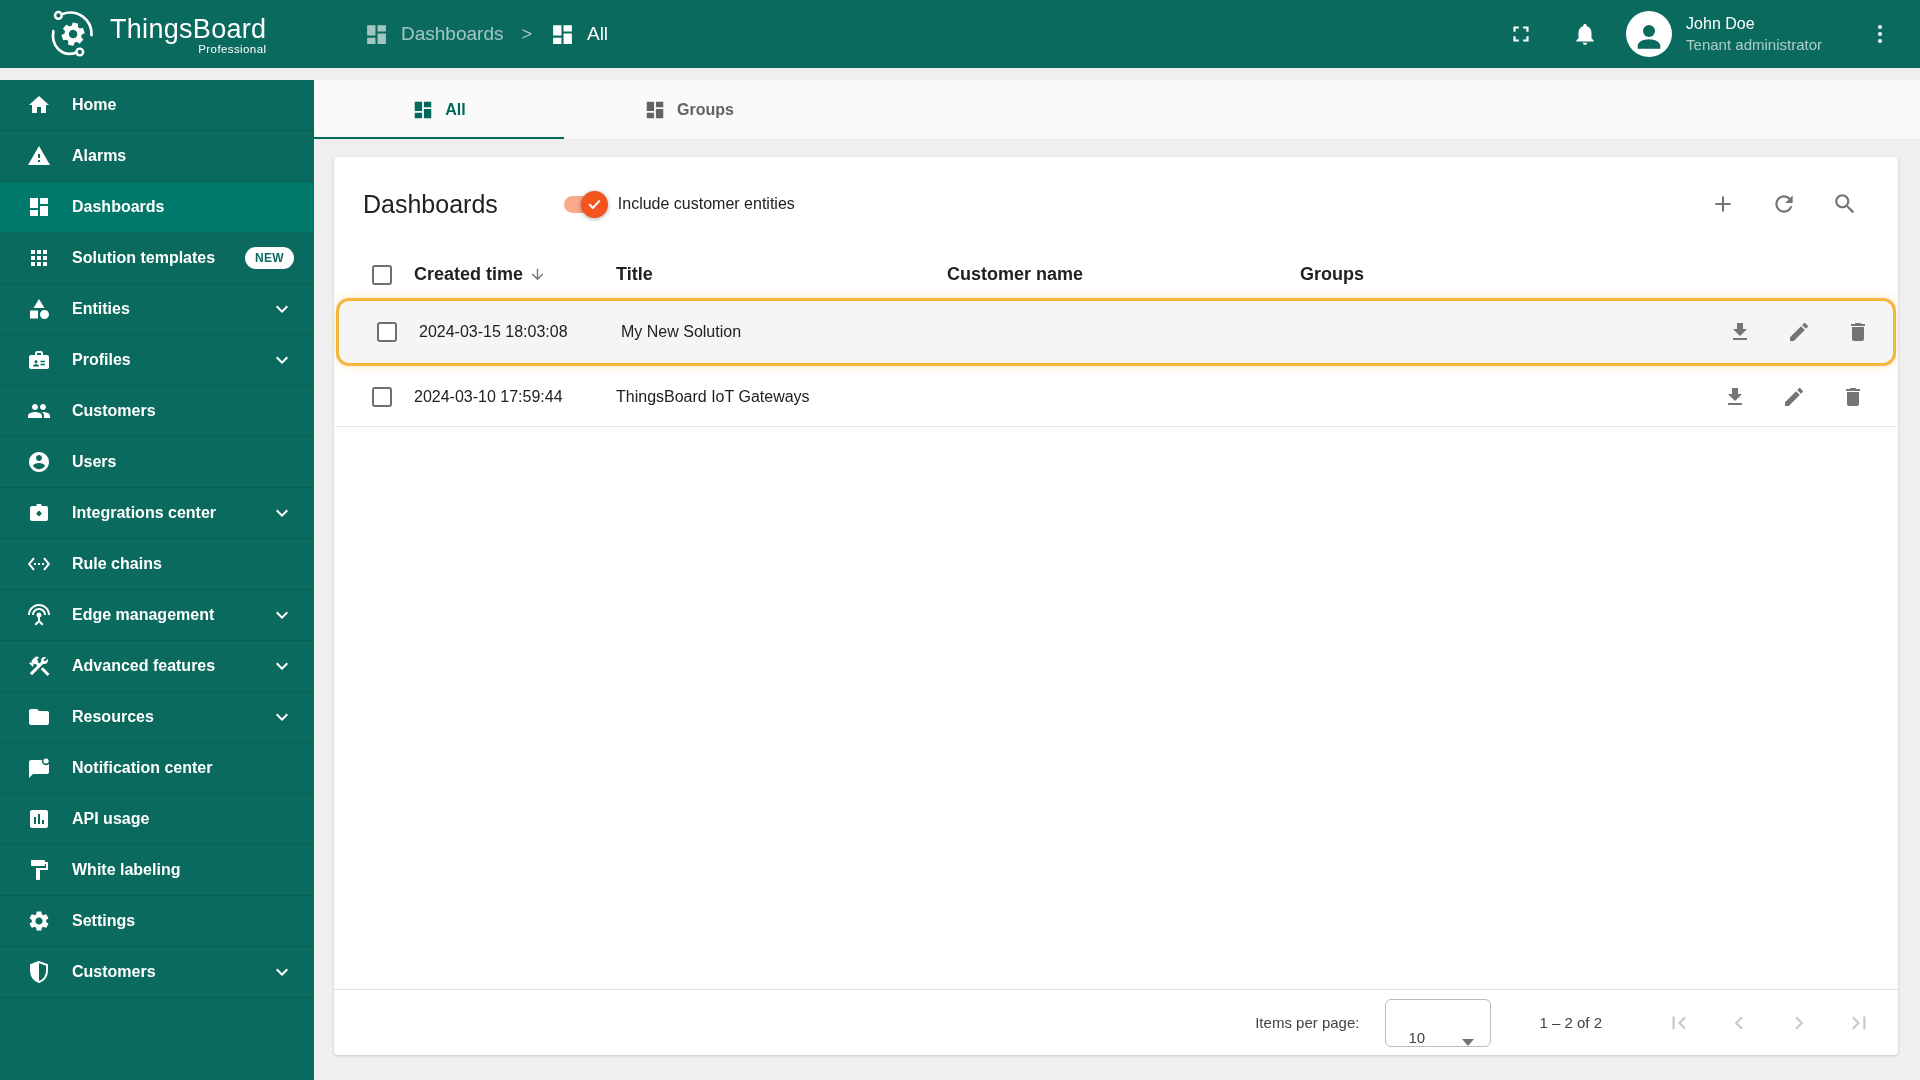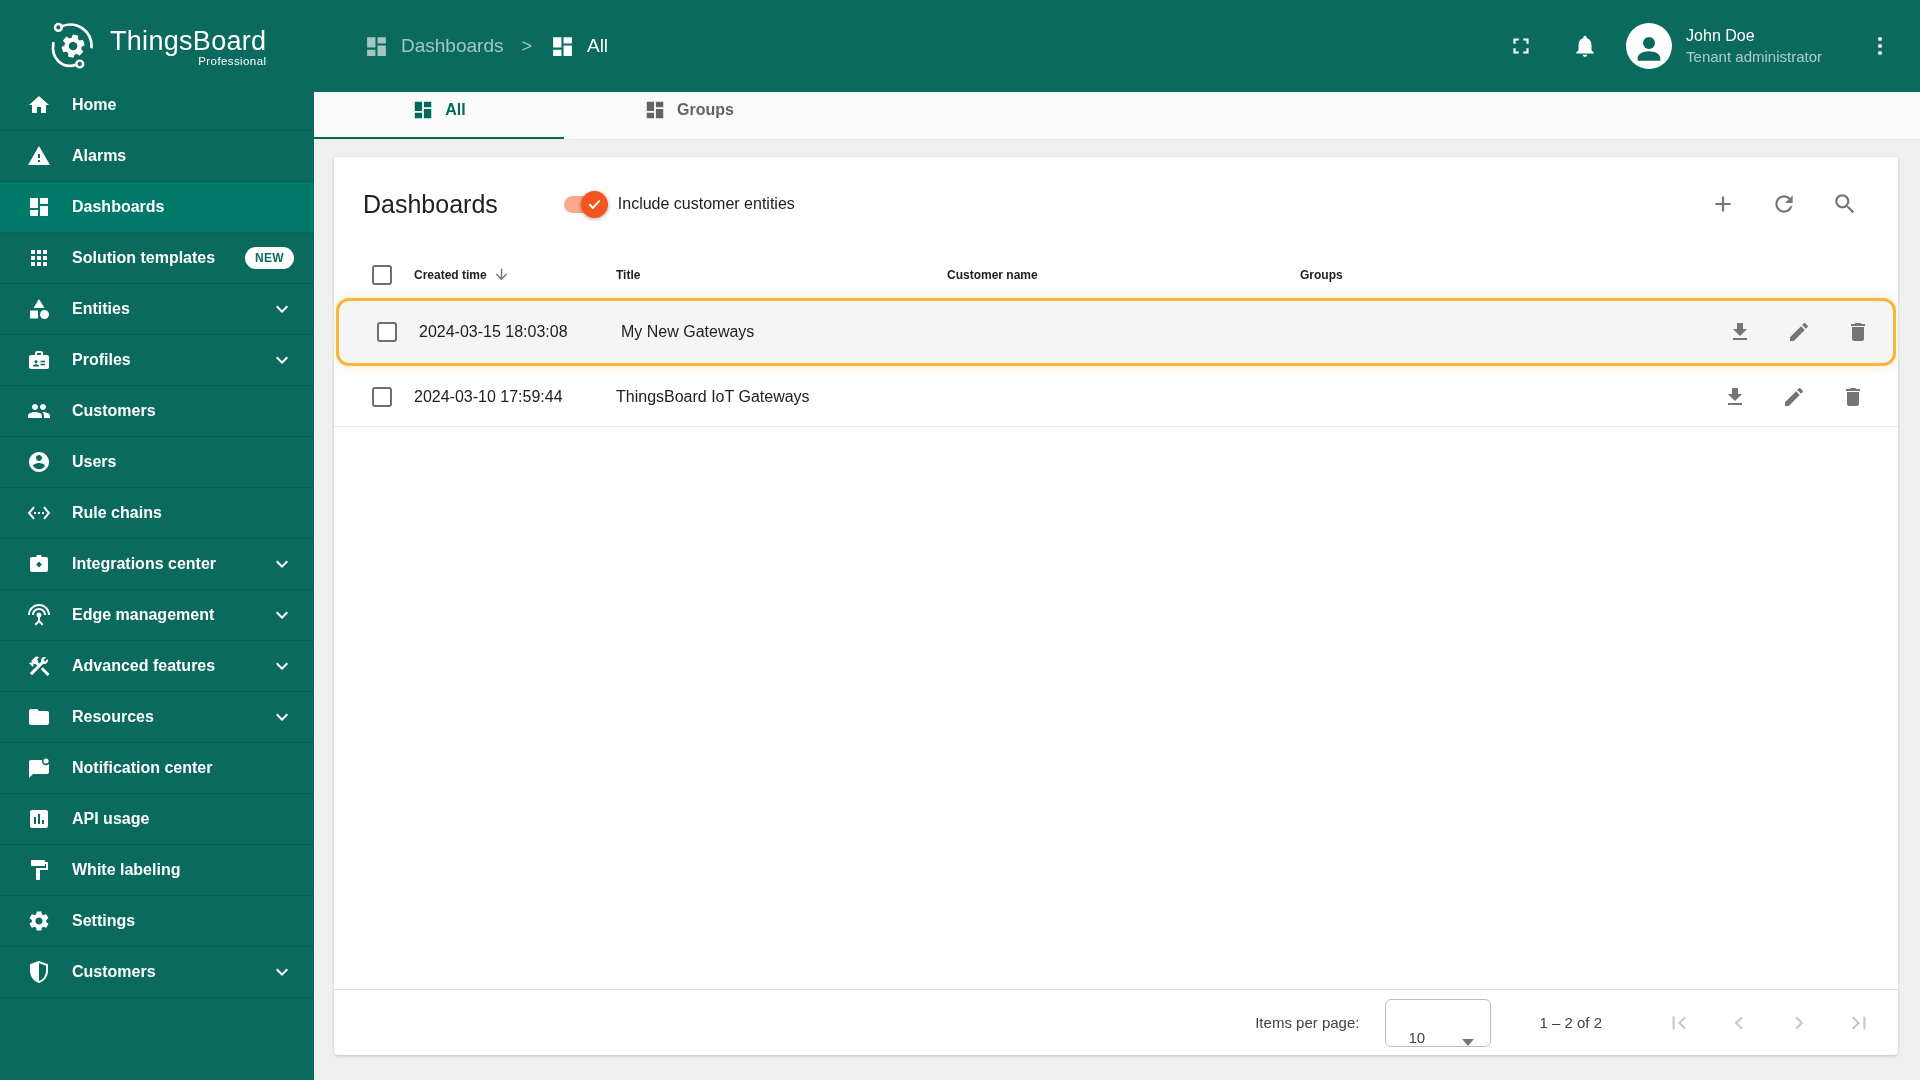--- a/index.html
+++ b/index.html
@@ -6,21 +6,21 @@
   html,body { margin:0; padding:0; }
   body {
     width:1920px; height:1080px; overflow:hidden;
     font-family:"Liberation Sans", sans-serif;
     background:#EFEFEF; color:#212121;
   }
   .screen { position:relative; width:1920px; height:1080px; }
 
   
   .topbar {
-    position:absolute; top:0; left:0; width:1920px; height:92px;
+    position:absolute; top:0; left:0; width:1920px; height:68px;
     background:#0B6A5E; display:flex; align-items:center; z-index:20;
   }
   .logo-area { width:314px; height:80px; display:flex; align-items:center; padding-left:46px; flex-shrink:0; }
   .logo-glyph { width:54px; height:54px; margin-right:10px; }
   .logo-text { display:flex; flex-direction:column; }
   .logo-title { color:#fff; font-size:27px; letter-spacing:.3px; line-height:30px; }
   .logo-sub { color:#fff; font-size:11.5px; letter-spacing:.4px; text-align:right; margin-top:-1px; }
 
   .breadcrumb { display:flex; align-items:center; margin-left:50px; font-size:19px; }
   .crumb { display:flex; align-items:center; gap:12px; cursor:pointer; }
@@ -82,21 +82,21 @@
     background:#F4541D; box-shadow:0 1px 4px rgba(0,0,0,0.35);
     display:flex; align-items:center; justify-content:center;
   }
   .knob svg { width:15px; height:15px; }
   .toggle-label { margin-left:14px; font-size:16px; color:#212121; }
   .header-actions { margin-left:auto; display:flex; gap:35px; }
   .header-actions .iconbtn { color:#757575; }
 
   
   .grid-row { display:grid; grid-template-columns:80px 202px 331px 353px 414px 184px; align-items:center; }
-  .thead { height:47px; font-size:12px; font-weight:700; color:#212121; flex-shrink:0; }
+  .thead { height:47px; font-size:18px; font-weight:700; color:#212121; flex-shrink:0; }
   .th-sort { display:flex; align-items:center; gap:6px; }
   .sort-ico { width:17px; height:17px; color:#757575; }
   .sort-ico svg { width:100%; height:100%; }
   .cell-check { display:flex; justify-content:flex-end; padding-right:22px; }
   .checkbox { width:20px; height:20px; border:2px solid #6F6F6F; border-radius:3px; background:#fff; cursor:pointer; }
   .trow { height:60px; font-size:16px; color:#212121; border-bottom:1px solid #E9E9E9; flex-shrink:0; cursor:pointer; }
   .trow.highlighted {
     height:62px; margin:3px 5px 4px 5px; border-bottom:none; border-radius:10px;
     background:#F5F5F5;
     box-shadow:0 0 0 3px #F4B63D, 0 0 10px 2px rgba(244,182,61,0.45);
@@ -260,38 +260,38 @@
     </div>
 
     <div class="nav-item">
       <span class="nico"><svg viewBox="0 0 24 24" fill="currentColor">
             <path d="M12 2C6.48 2 2 6.48 2 12s4.48 10 10 10 10-4.48 10-10S17.52 2 12 2zm0 3c1.66 0 3 1.34 3 3s-1.34 3-3 3-3-1.34-3-3 1.34-3 3-3zm0 14.2c-2.5 0-4.71-1.28-6-3.22.03-1.99 4-3.08 6-3.08 1.99 0 5.97 1.09 6 3.08-1.29 1.94-3.5 3.22-6 3.22z"></path>
           </svg></span>
       <span class="nav-label">Users</span>
     </div>
 
     <div class="nav-item">
-      <span class="nico"><svg viewBox="0 0 24 24" fill="currentColor">
-            <path d="M7.77 6.76 6.23 5.48.82 12l5.41 6.52 1.54-1.28L3.42 12l4.35-5.24zM7 13h2v-2H7v2zm10-2h-2v2h2v-2zm-6 2h2v-2h-2v2zm6.77-7.52-1.54 1.28L20.58 12l-4.35 5.24 1.54 1.28L23.18 12l-5.41-6.52z"></path>
-          </svg></span>
-      <span class="nav-label">Rule chains</span>
-    </div>
-
-    <div class="nav-item">
       <span class="nico">
         <svg viewBox="0 0 24 24">
             <rect x="3" y="5" width="18" height="15" rx="2" fill="currentColor"></rect>
             <rect x="9.5" y="3" width="5" height="4" rx="1" fill="currentColor"></rect>
             <rect x="9.9" y="10.4" width="4.2" height="4.2" rx="0.8" transform="rotate(45 12 12.5)" fill="#0B6A5E"></rect>
           </svg>
       </span>
       <span class="nav-label">Integrations center</span>
       <span class="chev"><svg viewBox="0 0 24 24" fill="currentColor">
             <path d="M7.41 8.59 12 13.17l4.59-4.58L18 10l-6 6-6-6 1.41-1.41z"></path>
           </svg></span>
+    </div>
+
+    <div class="nav-item">
+      <span class="nico"><svg viewBox="0 0 24 24" fill="currentColor">
+            <path d="M7.77 6.76 6.23 5.48.82 12l5.41 6.52 1.54-1.28L3.42 12l4.35-5.24zM7 13h2v-2H7v2zm10-2h-2v2h2v-2zm-6 2h2v-2h-2v2zm6.77-7.52-1.54 1.28L20.58 12l-4.35 5.24 1.54 1.28L23.18 12l-5.41-6.52z"></path>
+          </svg></span>
+      <span class="nav-label">Rule chains</span>
     </div>
 
     <div class="nav-item">
       <span class="nico"><svg viewBox="0 0 24 24" fill="currentColor">
             <path d="M12 5c-3.87 0-7 3.13-7 7h2c0-2.76 2.24-5 5-5s5 2.24 5 5h2c0-3.87-3.13-7-7-7zm1 9.29c.88-.39 1.5-1.26 1.5-2.29 0-1.38-1.12-2.5-2.5-2.5S9.5 10.62 9.5 12c0 1.02.62 1.9 1.5 2.29v3.3L7.59 21 9 22.41l3-3 3 3L16.41 21 13 17.59v-3.3zM12 1C5.93 1 1 5.93 1 12h2c0-4.97 4.03-9 9-9s9 4.03 9 9h2c0-6.07-4.93-11-11-11z"></path>
           </svg></span>
       <span class="nav-label">Edge management</span>
       <span class="chev"><svg viewBox="0 0 24 24" fill="currentColor">
             <path d="M7.41 8.59 12 13.17l4.59-4.58L18 10l-6 6-6-6 1.41-1.41z"></path>
           </svg></span>
@@ -442,21 +442,21 @@
           <span>Customer name</span>
           <span>Groups</span>
           <span></span>
         </div>
 
         <div class="grid-row trow highlighted">
           <span class="cell-check">
               <span class="checkbox"></span>
             </span>
           <span>2024-03-15 18:03:08</span>
-          <span>My New Gateways</span>
+          <span>My New Solution</span>
           <span></span>
           <span></span>
           <span class="cell-actions">
             <button class="iconbtn">
               <span class="ico24">
                   <svg viewBox="0 0 24 24" fill="currentColor">
                     <path d="M19 9h-4V3H9v6H5l7 7 7-7zM5 18v2h14v-2H5z"></path>
                   </svg>
                 </span>
             </button>

